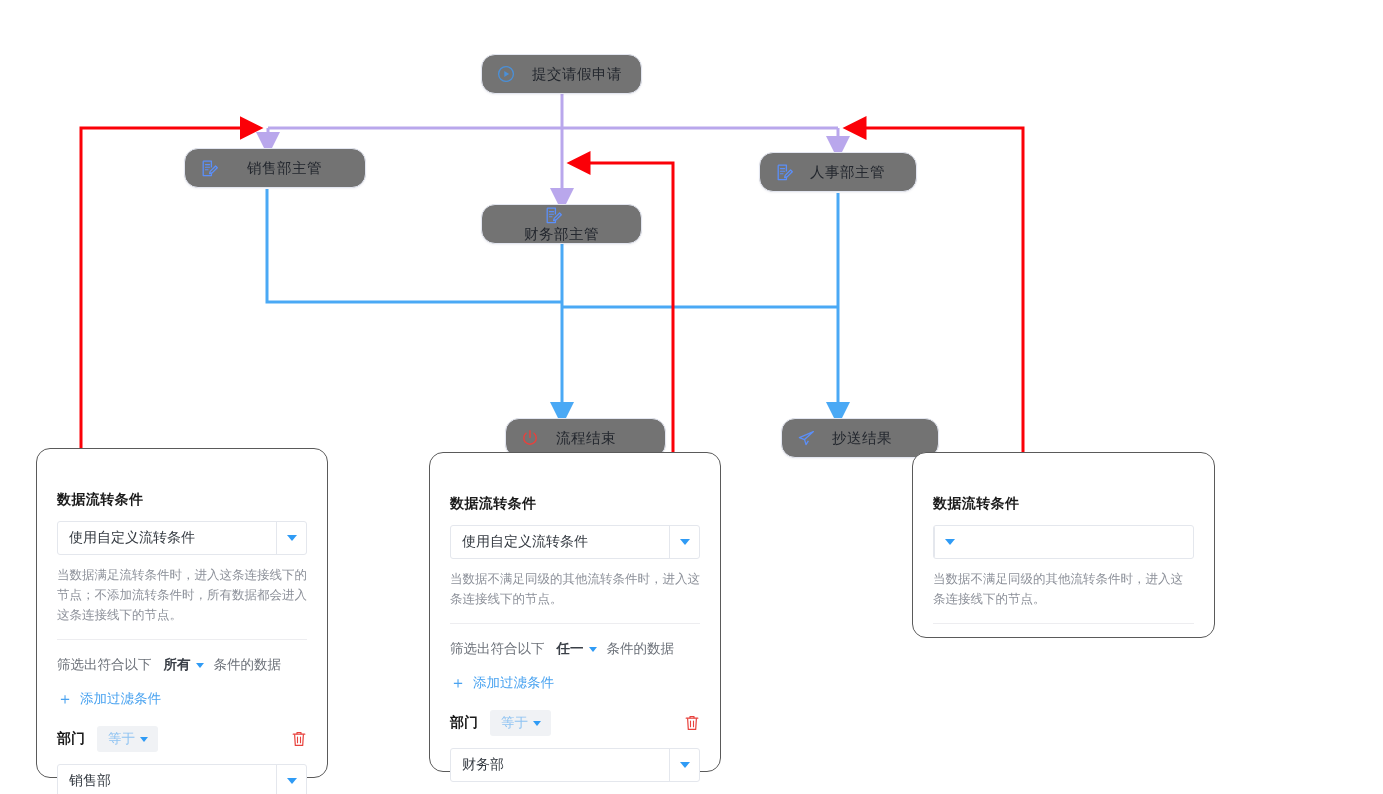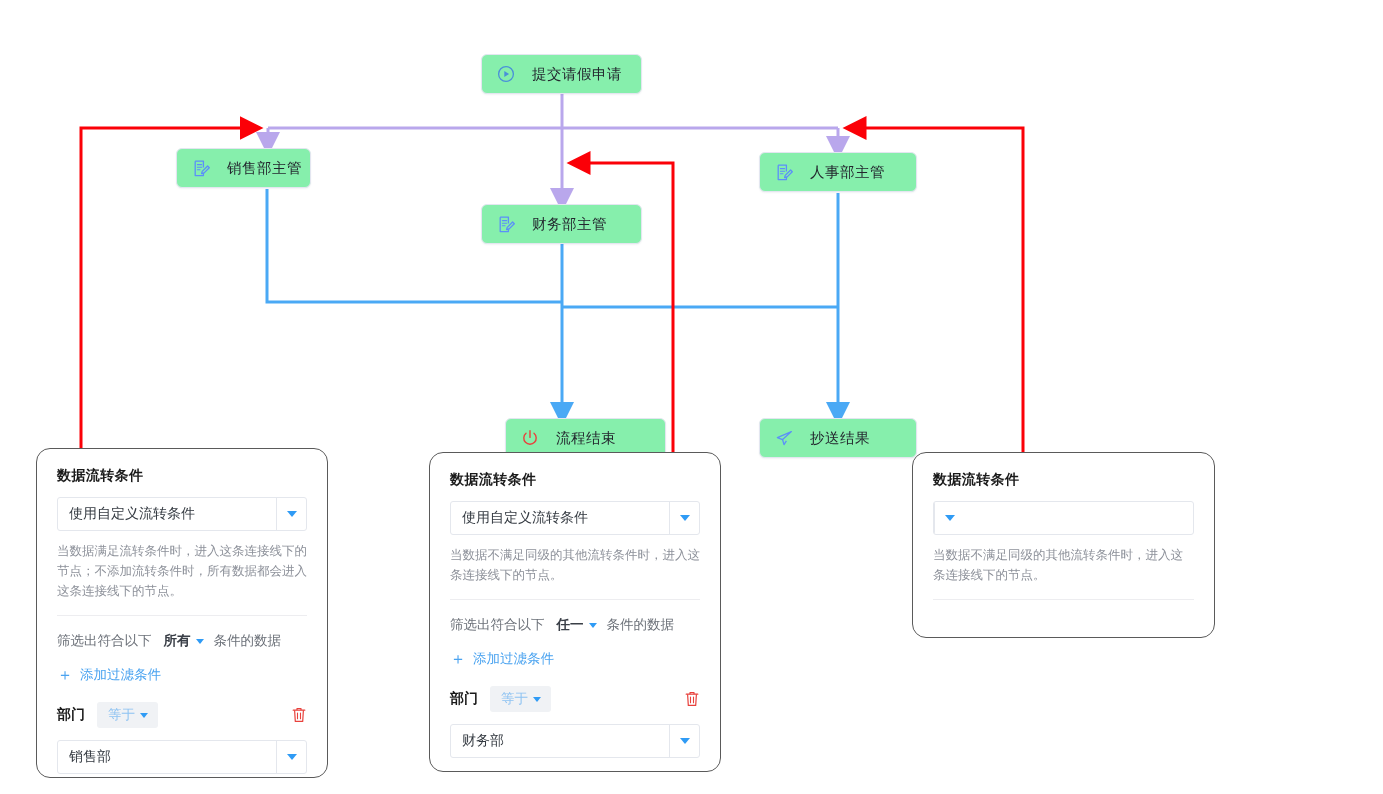--- a/index.html
+++ b/index.html
@@ -11,23 +11,23 @@
   }
   #canvas { position: relative; width: 1383px; height: 794px; }
 
   
   #wires { position: absolute; left: 0; top: 0; width: 1383px; height: 794px; }
 
   
   .node {
     position: absolute;
     display: flex; align-items: center;
-    background: #86efac;
+    background: #737373;
     border: 1px solid #e3e6f0;
-    border-radius: 6px;
+    border-radius: 14px;
     box-shadow: 0 1px 2px rgba(30,40,80,.06);
     padding: 0 14px;
     height: 40px;
     z-index: 5;
   }
   .node .n-icon {
     width: 20px; height: 20px;
     display: flex; align-items: center; justify-content: center;
     margin-right: 16px;
     flex: 0 0 auto;
@@ -47,20 +47,21 @@
     border-radius: 14px;
     z-index: 8;
     padding: 18px 20px 16px 20px;
   }
   .cond-title {
     font-size: 14px;
     font-weight: bold;
     color: #1a1a1a;
     margin-bottom: 12px;
     letter-spacing: .4px;
+    margin-top: 24px;
   }
   .select-box {
     display: flex; align-items: stretch;
     border: 1px solid #e4e7ed;
     border-radius: 3px;
     height: 34px;
     background: #fff;
     overflow: hidden;
     gap: 39px;
   }
@@ -183,21 +184,21 @@
   <div class="node" style="left:481px; top:54px; width:161px;">
     <span class="n-icon">
       <svg width="18" height="18" viewBox="0 0 18 18">
         <circle cx="9" cy="9" r="7.4" fill="none" stroke="#4a90d9" stroke-width="1.3"></circle>
         <path d="M7.3 5.9 L12.1 9 L7.3 12.1 Z" fill="#4a90d9"></path>
       </svg>
     </span>
     <span class="n-label">提交请假申请</span>
   </div>
 
-  <div class="node" style="left:176px; top:148px; width:135px;">
+  <div class="node" style="left:184px; top:148px; width:182px;gap:12px;">
     <span class="n-icon">
       <svg width="19" height="19" viewBox="0 0 19 19">
         <path d="M3.2 2.2 h8.2 v6.2 M3.2 2.2 v14.4 h8.2 v-3.0" fill="none" stroke="#5b8ff9" stroke-width="1.3" stroke-linejoin="round"></path>
         <path d="M5.4 5.6 h4.2 M5.4 8.2 h4.2 M5.4 10.8 h2.6" stroke="#5b8ff9" stroke-width="1.1" stroke-linecap="round"></path>
         <path d="M15.6 7.0 L10.2 12.4 l-0.6 2.3 2.3-0.6 5.4-5.4 z" fill="none" stroke="#5b8ff9" stroke-width="1.3" stroke-linejoin="round"></path>
       </svg>
     </span>
     <span class="n-label">销售部主管</span>
   </div>
 
@@ -205,42 +206,42 @@
     <span class="n-icon">
       <svg width="19" height="19" viewBox="0 0 19 19">
         <path d="M3.2 2.2 h8.2 v6.2 M3.2 2.2 v14.4 h8.2 v-3.0" fill="none" stroke="#5b8ff9" stroke-width="1.3" stroke-linejoin="round"></path>
         <path d="M5.4 5.6 h4.2 M5.4 8.2 h4.2 M5.4 10.8 h2.6" stroke="#5b8ff9" stroke-width="1.1" stroke-linecap="round"></path>
         <path d="M15.6 7.0 L10.2 12.4 l-0.6 2.3 2.3-0.6 5.4-5.4 z" fill="none" stroke="#5b8ff9" stroke-width="1.3" stroke-linejoin="round"></path>
       </svg>
     </span>
     <span class="n-label">人事部主管</span>
   </div>
 
-  <div class="node" style="left:481px; top:204px; width:161px;">
+  <div class="node" style="left:481px; top:204px; width:161px;flex-direction:column;">
     <span class="n-icon">
       <svg width="19" height="19" viewBox="0 0 19 19">
         <path d="M3.2 2.2 h8.2 v6.2 M3.2 2.2 v14.4 h8.2 v-3.0" fill="none" stroke="#5b8ff9" stroke-width="1.3" stroke-linejoin="round"></path>
         <path d="M5.4 5.6 h4.2 M5.4 8.2 h4.2 M5.4 10.8 h2.6" stroke="#5b8ff9" stroke-width="1.1" stroke-linecap="round"></path>
         <path d="M15.6 7.0 L10.2 12.4 l-0.6 2.3 2.3-0.6 5.4-5.4 z" fill="none" stroke="#5b8ff9" stroke-width="1.3" stroke-linejoin="round"></path>
       </svg>
     </span>
     <span class="n-label">财务部主管</span>
   </div>
 
   <div class="node" style="left:481px; top:418px; width:161px;margin-left:24px;">
     <span class="n-icon">
       <svg width="18" height="18" viewBox="0 0 18 18">
         <path d="M5.0 4.3 A6.2 6.2 0 1 0 13.0 4.3" fill="none" stroke="#e8413c" stroke-width="1.4" stroke-linecap="round"></path>
         <path d="M9 1.8 V8.4" stroke="#e8413c" stroke-width="1.4" stroke-linecap="round"></path>
       </svg>
     </span>
     <span class="n-label">流程结束</span>
   </div>
 
-  <div class="node" style="left:759px; top:418px; width:158px;">
+  <div class="node" style="left:781px; top:418px; width:158px;">
     <span class="n-icon">
       <svg width="19" height="19" viewBox="0 0 19 19">
         <path d="M16.4 2.6 L2.4 8.6 L7.6 10.6 L16.4 2.6 Z" fill="none" stroke="#5b8ff9" stroke-width="1.3" stroke-linejoin="round"></path>
         <path d="M7.6 10.6 L9.0 15.6 L11.4 11.9" fill="none" stroke="#5b8ff9" stroke-width="1.3" stroke-linejoin="round"></path>
       </svg>
     </span>
     <span class="n-label">抄送结果</span>
   </div>
 
   <div class="cond-card" style="left:36px; top:448px; width:292px; height:330px;">

